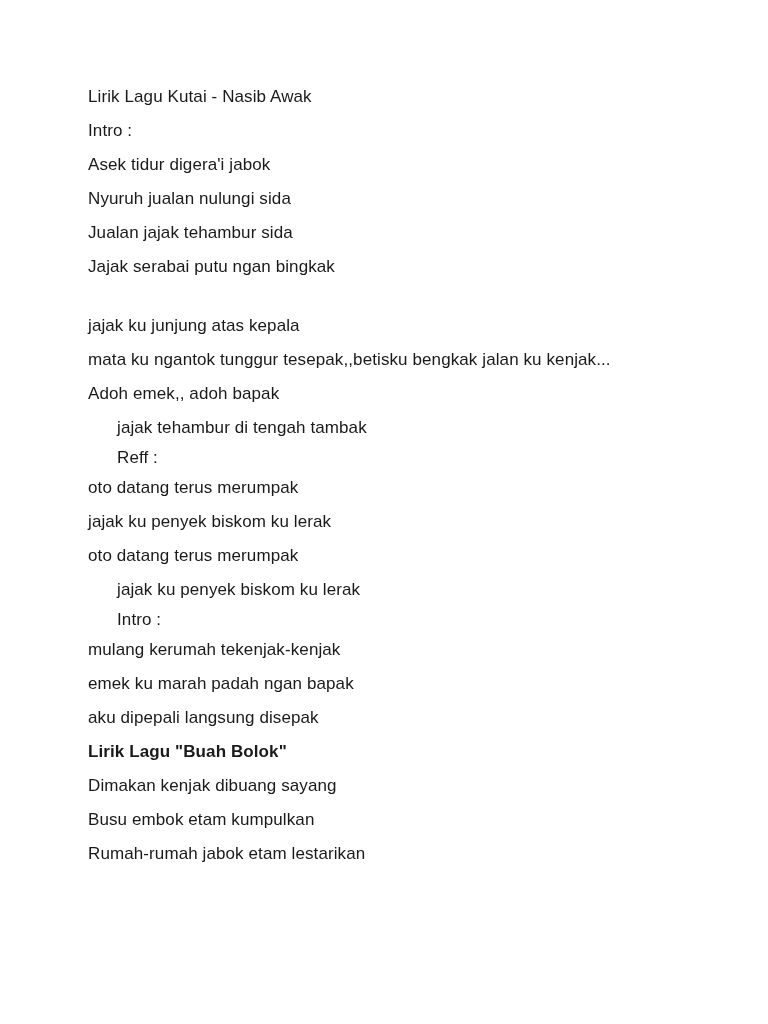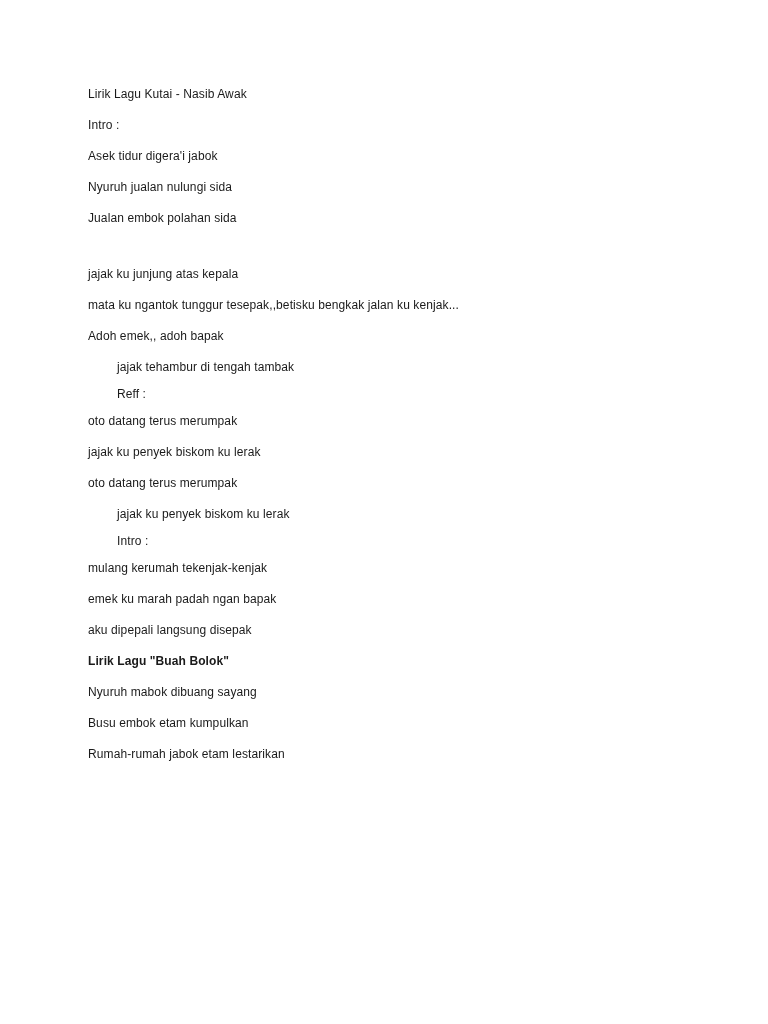--- a/index.html
+++ b/index.html
@@ -19,21 +19,21 @@
     width: 768px;
     height: 1024px;
     background: #ffffff;
     box-sizing: border-box;
     padding: 88px 96px 0 88px;
   }
   .doc-body {
     display: block;
   }
   .line {
-    font-size: 12px;
+    font-size: 17px;
     line-height: 1.0;
     color: #1a1a1a;
     letter-spacing: 0.1px;
     white-space: pre-wrap;
     margin: 0 0 17px 0;
     min-height: 14px;
   }
   .line.bold {
     font-weight: bold;
   }
@@ -48,33 +48,34 @@
 </style>
 </head>
 <body>
 
 <div class="page">
   <div class="doc-body" id="doc-body">
       <div class="line">Lirik Lagu Kutai - Nasib Awak</div>
       <div class="line">Intro :</div>
       <div class="line">Asek tidur digera'i jabok</div>
       <div class="line">Nyuruh jualan nulungi sida</div>
-      <div class="line">Jualan embok polahan sida</div>
+      <div class="line">Jualan jajak tehambur sida</div>
+      <div class="line">Jajak serabai putu ngan bingkak</div>
       <div class="line blank"></div>
       <div class="line">jajak ku junjung atas kepala</div>
       <div class="line">mata ku ngantok tunggur tesepak,,betisku bengkak jalan ku kenjak...</div>
       <div class="line">Adoh emek,, adoh bapak</div>
       <div class="line tight">jajak tehambur di tengah tambak</div>
       <div class="line tight">Reff :</div>
       <div class="line">oto datang terus merumpak</div>
       <div class="line">jajak ku penyek biskom ku lerak</div>
       <div class="line">oto datang terus merumpak</div>
       <div class="line tight">jajak ku penyek biskom ku lerak</div>
       <div class="line tight">Intro :</div>
       <div class="line">mulang kerumah tekenjak-kenjak</div>
       <div class="line">emek ku marah padah ngan bapak</div>
       <div class="line">aku dipepali langsung disepak</div>
       <div class="line bold">Lirik Lagu "Buah Bolok"</div>
-      <div class="line">Nyuruh mabok dibuang sayang</div>
+      <div class="line">Dimakan kenjak dibuang sayang</div>
       <div class="line">Busu embok etam kumpulkan</div>
       <div class="line">Rumah-rumah jabok etam lestarikan</div>
     </div>
 </div>
 
 </body></html>

